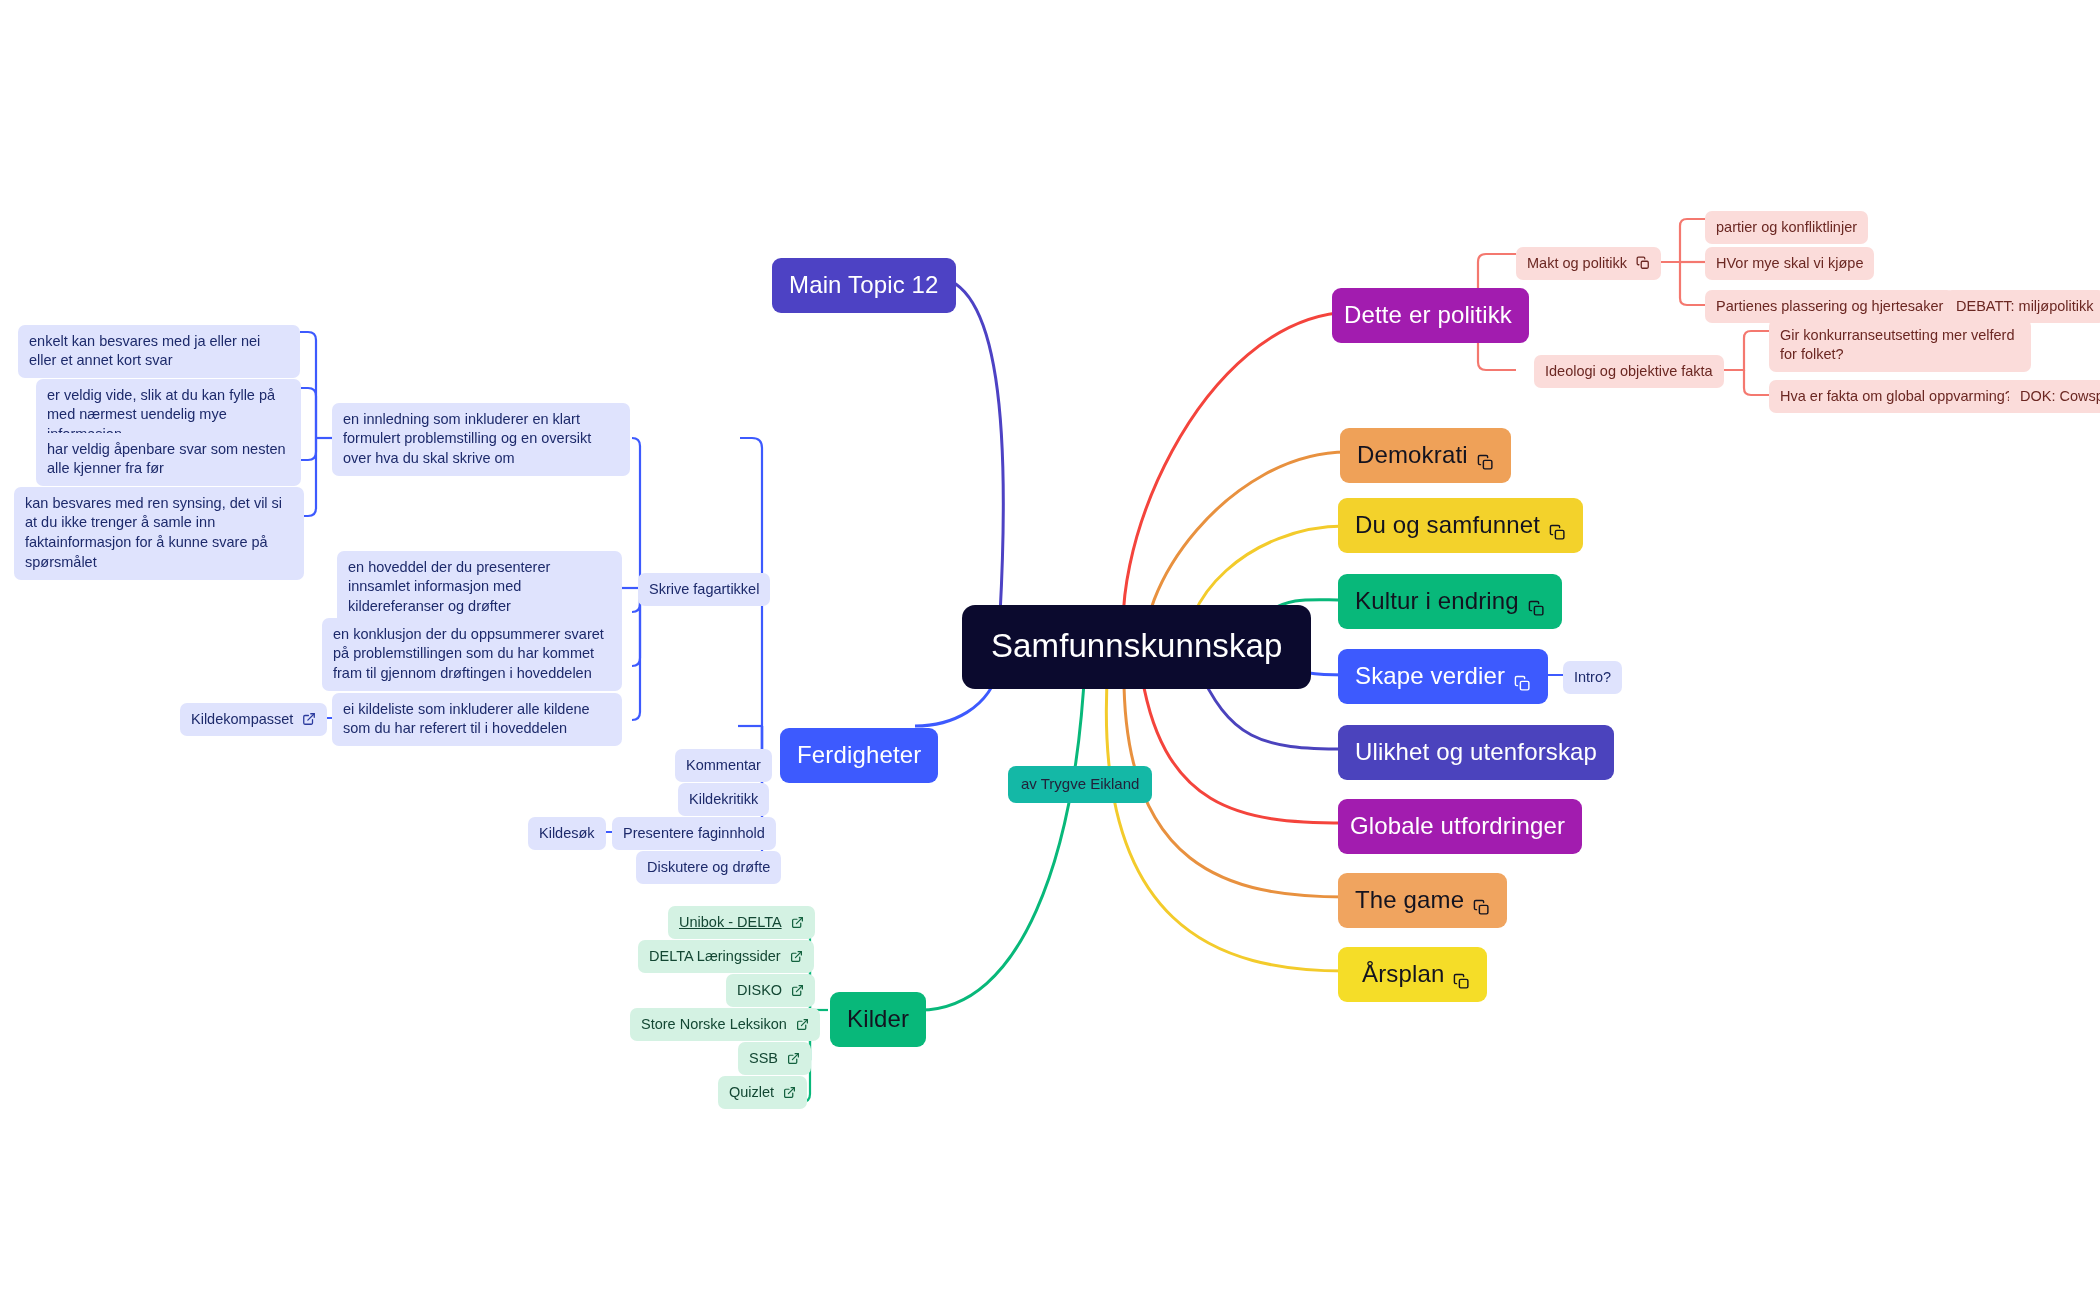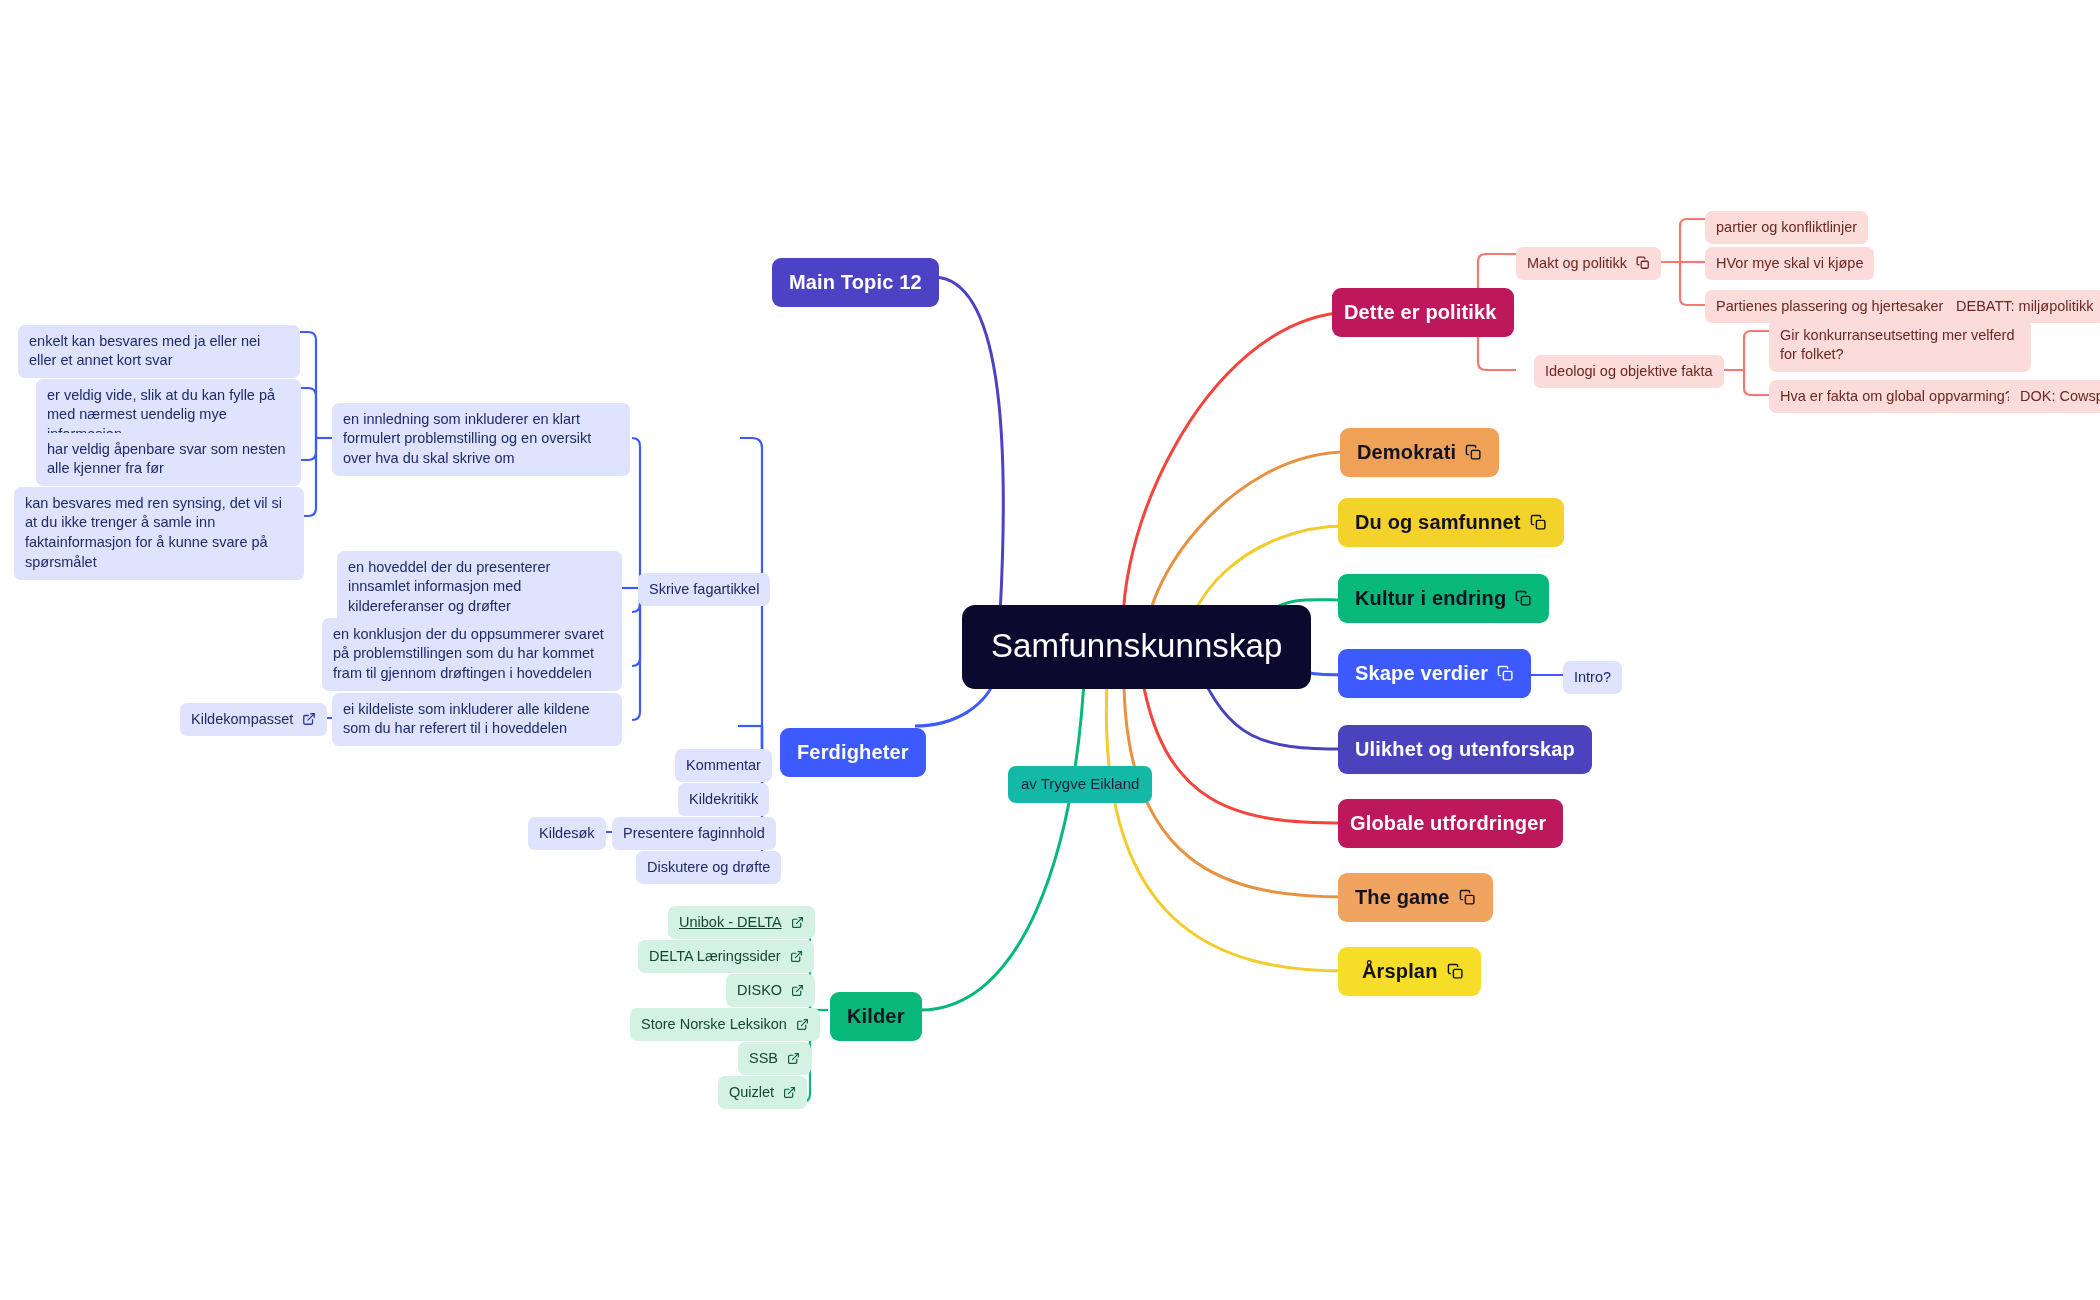--- a/index.html
+++ b/index.html
@@ -38,44 +38,45 @@
     background: #0b0a2e;
     color: #ffffff;
     font-size: 33px;
     font-weight: 400;
     border-radius: 13px;
     padding: 19px 29px 21px 29px;
     letter-spacing: .1px;
   }
   
   .main {
-    font-size: 20px;
-    font-weight: 700;
+    font-size: 24px;
+    font-weight: 400;
     border-radius: 9px;
     padding: 11px 17px 12px 17px;
     letter-spacing: .15px;
+    align-items: flex-end;
   }
   .main.white  { color: #ffffff; }
   .main.dark   { color: #13131f; }
   
   .chip {
     font-size: 14.5px;
     font-weight: 400;
     border-radius: 7px;
     padding: 6.5px 11px 7.5px 11px;
   }
   .chip.multi { white-space: normal; line-height: 1.36; }
   
   .bg-blue-pale { background: #dfe3fd; color: #1d2a6b; }
   .bg-blue-main { background: #3d5afe; }
   .bg-indigo    { background: #4d42c4; }
   .bg-indigo2   { background: #4b43bd; }
   
   .bg-red-pale  { background: #fbdcda; color: #6b2722; }
-  .bg-red-main  { background: #be185d; padding-left: 12px; }
+  .bg-red-main  { background: #a21caf; padding-left: 12px; }
   
   .bg-orange    { background: #efa158; }
   .bg-yellow    { background: #f3d22b; }
   .bg-orange2   { background: #f0a45f; }
   .bg-yellow2   { background: #f5dd28; }
   
   .bg-green-main{ background: #08b87a; }
   .bg-green-pale{ background: #d4f2e3; color: #134733; }
   
   .bg-grey      { background: #14b8a6; color: #22223a; font-size: 15px; padding: 8px 13px 9px 13px; }

